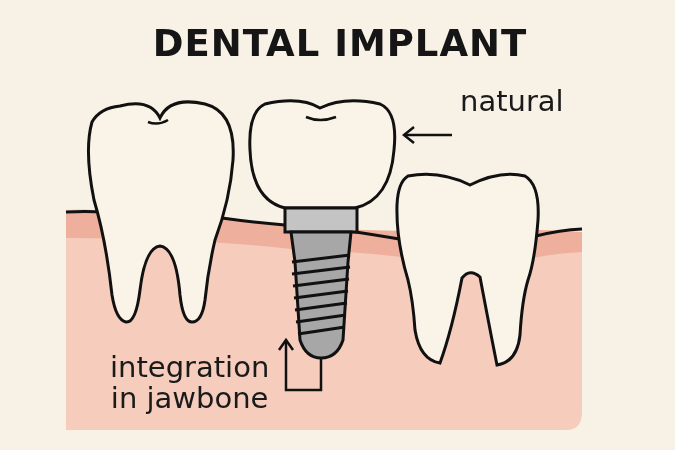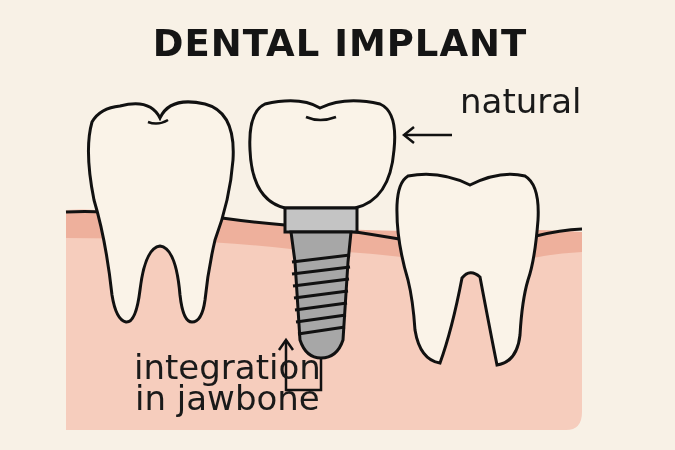--- a/index.html
+++ b/index.html
@@ -1,23 +1,23 @@
 <!DOCTYPE html>
 <html><head>
 <meta charset="utf-8">
 <style>
   html, body { margin:0; padding:0; }
   body { width:675px; height:450px; background:#f8f1e6; overflow:hidden; position:relative;
          font-family:"DejaVu Sans", sans-serif; }
   .title { position:absolute; left:0; width:660px; top:22px; text-align:center;
            font-size:37px; font-weight:bold; color:#151515; letter-spacing:1px;margin-left:10px; }
   svg.art { position:absolute; left:0; top:0; }
-  .label { position:absolute; color:#1a1a1a; font-size:34px; line-height:31px; }
+  .label { position:absolute; color:#1a1a1a; font-size:29px; line-height:31px; }
   .lbl-nat { left:460px; top:86px; }
-  .lbl-int { left:110px; top:352px; text-align:center;margin-left:24px; }
+  .lbl-int { left:110px; top:352px; text-align:center; }
 </style>
 </head>
 <body>
 
 <div class="title">DENTAL IMPLANT</div>
 
 <svg class="art" width="675" height="450" viewBox="0 0 675 450">
 
   <g>
     <path d="M66,210 Q90,208 115,212 L115,430 L66,430 Z" fill="#f6cdbd"></path>

